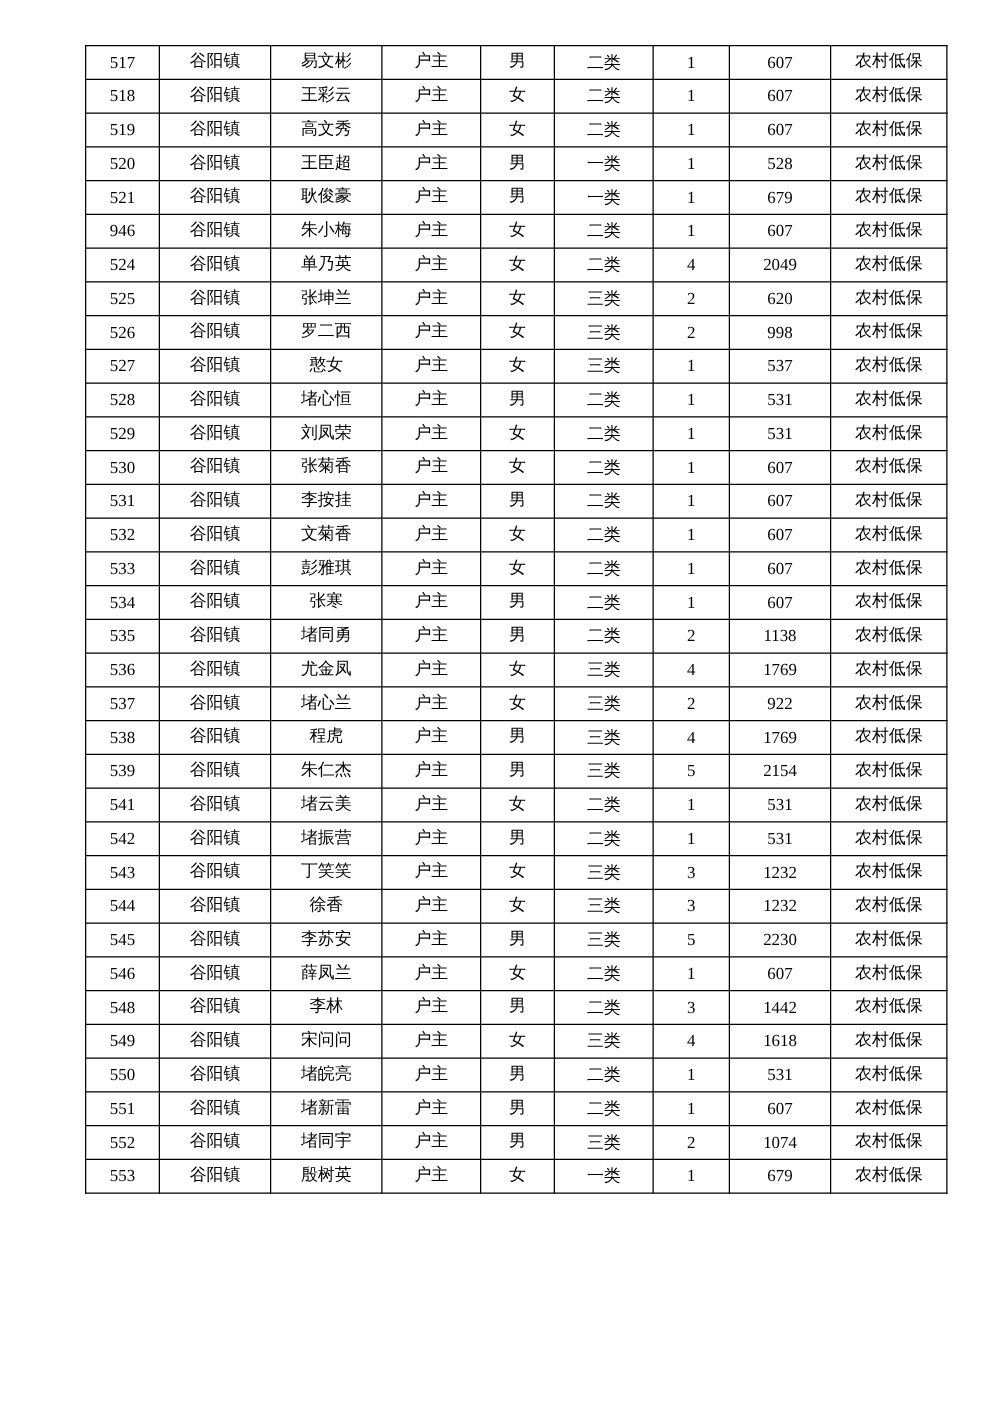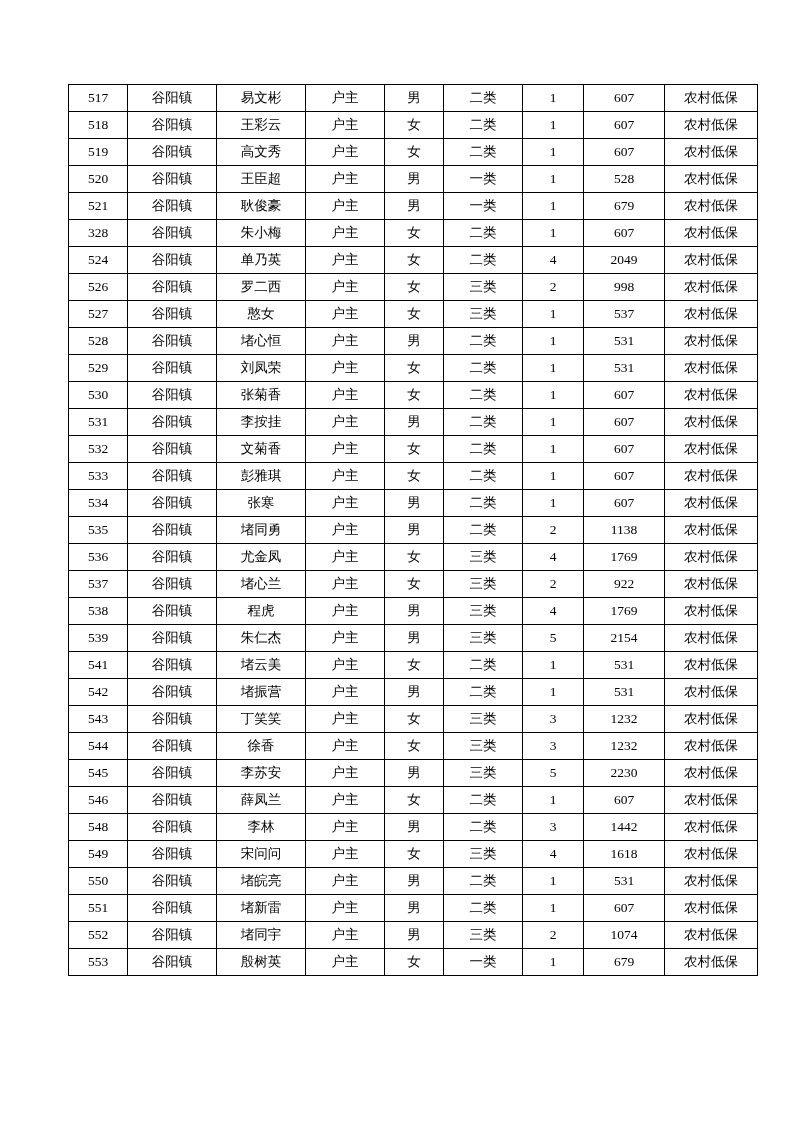--- a/index.html
+++ b/index.html
@@ -11,21 +11,21 @@
     width: 793px;
     height: 1122px;
     font-family: "DejaVu Sans", "Liberation Sans", sans-serif;
     color: #000000;
   }
   .page {
     position: relative;
     width: 793px;
     height: 1122px;
     box-sizing: border-box;
-    padding: 84px 68px 0 68px;
+    padding: 36px 68px 0 68px;
   }
   table.data-table {
     border-collapse: collapse;
     width: 657px;
     table-layout: fixed;
   }
   table.data-table td {
     border: 1px solid #000000;
     height: 26px;
     text-align: center;
@@ -108,39 +108,50 @@
           <td class="c-town cjk">谷阳镇</td>
           <td class="c-name cjk">耿俊豪</td>
           <td class="c-rel cjk">户主</td>
           <td class="c-sex cjk">男</td>
           <td class="c-cat cjk">一类</td>
           <td class="c-num num">1</td>
           <td class="c-amt num">679</td>
           <td class="c-type cjk">农村低保</td>
         </tr>
         <tr>
-          <td class="c-seq num">328</td>
+          <td class="c-seq num">946</td>
           <td class="c-town cjk">谷阳镇</td>
           <td class="c-name cjk">朱小梅</td>
           <td class="c-rel cjk">户主</td>
           <td class="c-sex cjk">女</td>
           <td class="c-cat cjk">二类</td>
           <td class="c-num num">1</td>
           <td class="c-amt num">607</td>
           <td class="c-type cjk">农村低保</td>
         </tr>
         <tr>
           <td class="c-seq num">524</td>
           <td class="c-town cjk">谷阳镇</td>
           <td class="c-name cjk">单乃英</td>
           <td class="c-rel cjk">户主</td>
           <td class="c-sex cjk">女</td>
           <td class="c-cat cjk">二类</td>
           <td class="c-num num">4</td>
           <td class="c-amt num">2049</td>
+          <td class="c-type cjk">农村低保</td>
+        </tr>
+        <tr>
+          <td class="c-seq num">525</td>
+          <td class="c-town cjk">谷阳镇</td>
+          <td class="c-name cjk">张坤兰</td>
+          <td class="c-rel cjk">户主</td>
+          <td class="c-sex cjk">女</td>
+          <td class="c-cat cjk">三类</td>
+          <td class="c-num num">2</td>
+          <td class="c-amt num">620</td>
           <td class="c-type cjk">农村低保</td>
         </tr>
         <tr>
           <td class="c-seq num">526</td>
           <td class="c-town cjk">谷阳镇</td>
           <td class="c-name cjk">罗二西</td>
           <td class="c-rel cjk">户主</td>
           <td class="c-sex cjk">女</td>
           <td class="c-cat cjk">三类</td>
           <td class="c-num num">2</td>

